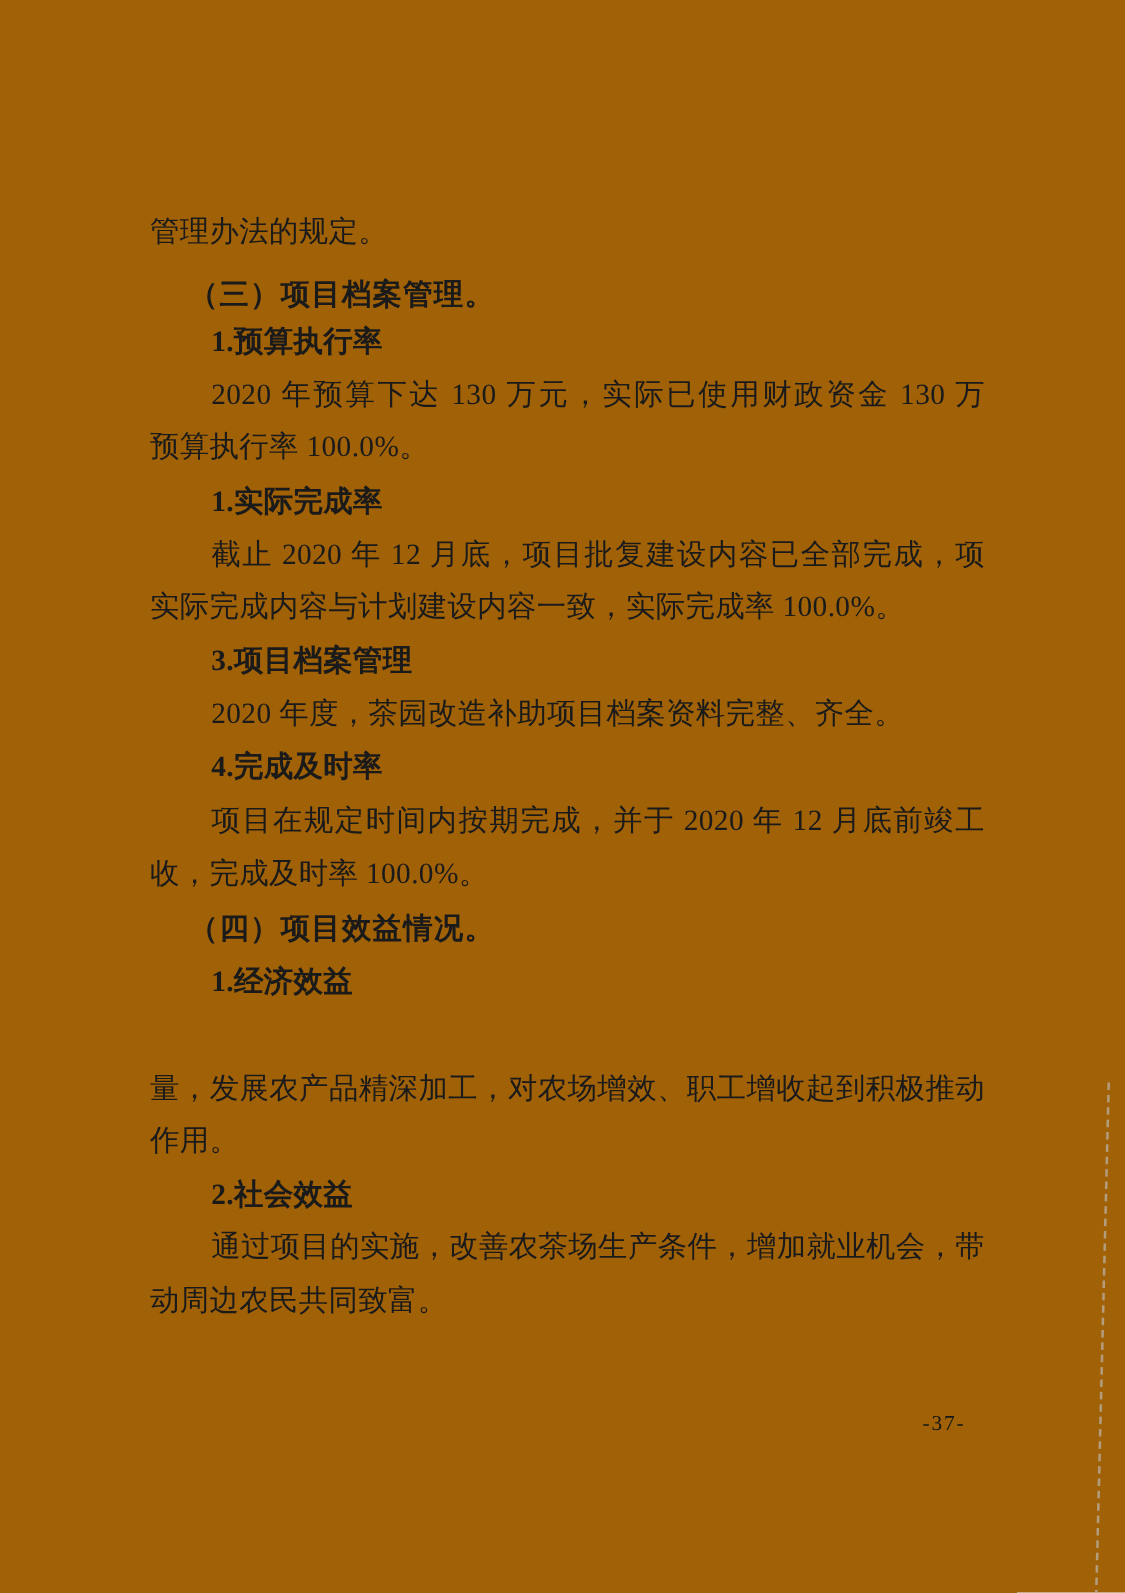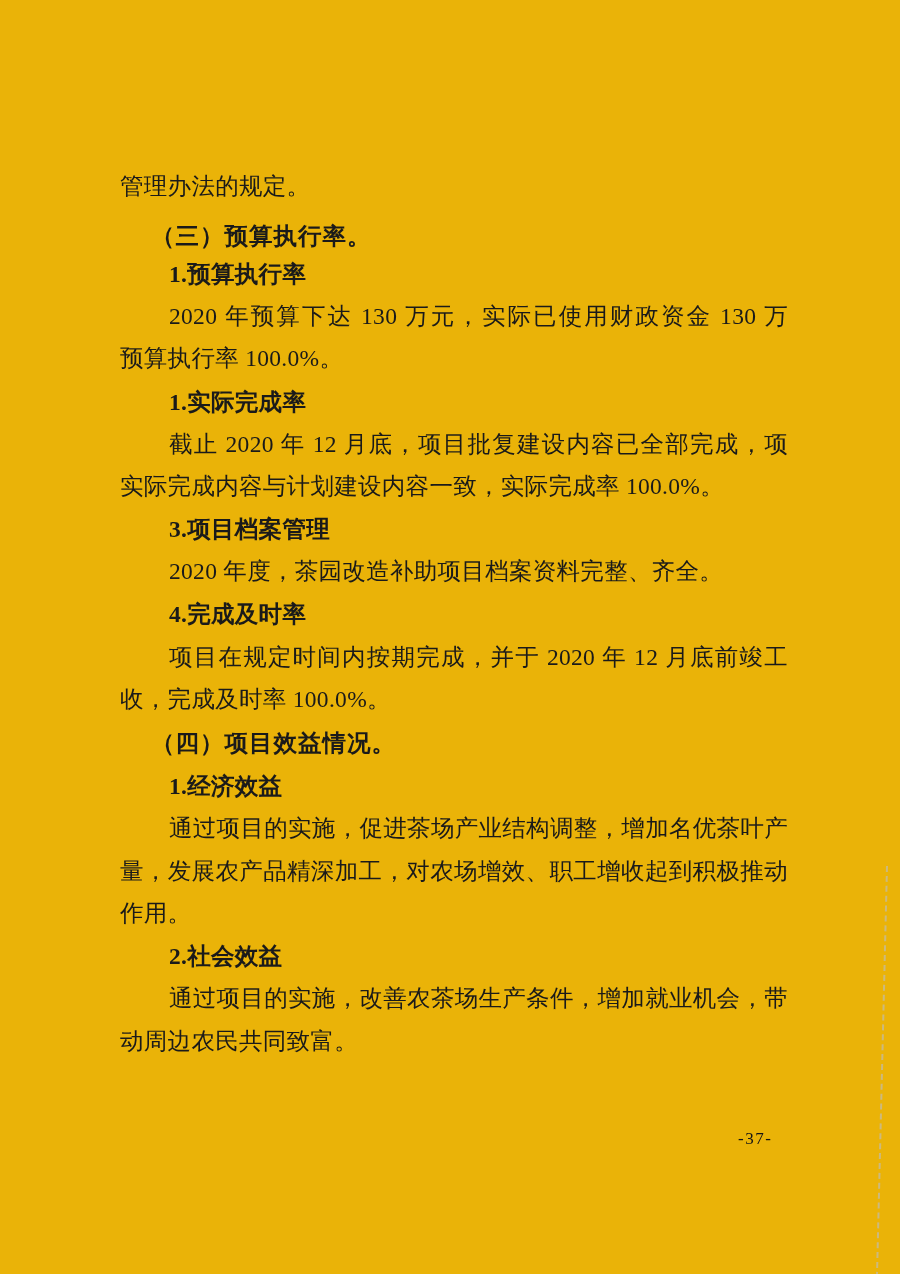--- a/index.html
+++ b/index.html
@@ -5,21 +5,21 @@
   html, body {
     margin: 0;
     padding: 0;
     background: #e8e8e8;
   }
   .page {
     position: relative;
     width: 900px;
     height: 1274px;
     margin: 0 auto;
-    background: #eab308;
+    background: #a16207;
     overflow: hidden;
     font-family: "Liberation Serif", "DejaVu Serif", serif;
     color: #1a1a1a;
   }
   .ln {
     position: absolute;
     left: 120px;
     width: 668px;
     box-sizing: border-box;
     font-size: 23.5px;
@@ -58,35 +58,34 @@
     transform: rotate(1.4deg);
     transform-origin: top center;
   }
 </style>
 </head>
 <body>
 
 <div class="page">
 
   <div class="ln" style="top:170px">管理办法的规定。</div>
-  <div class="ln sec" style="top:220px">（三）预算执行率。</div>
+  <div class="ln sec" style="top:220px">（三）项目档案管理。</div>
   <div class="ln hd" style="top:258px">1.预算执行率</div>
   <div class="ln ind fill" style="top:300px">2020 年预算下达 130 万元，实际已使用财政资金 130 万元，</div>
   <div class="ln" style="top:342px">预算执行率 100.0%。</div>
   <div class="ln hd" style="top:386px">1.实际完成率</div>
   <div class="ln ind fill" style="top:428px">截止 2020 年 12 月底，项目批复建设内容已全部完成，项目</div>
   <div class="ln" style="top:470px">实际完成内容与计划建设内容一致，实际完成率 100.0%。</div>
   <div class="ln hd" style="top:513px">3.项目档案管理</div>
   <div class="ln ind" style="top:555px">2020 年度，茶园改造补助项目档案资料完整、齐全。</div>
   <div class="ln hd" style="top:598px">4.完成及时率</div>
   <div class="ln ind fill" style="top:641px">项目在规定时间内按期完成，并于 2020 年 12 月底前竣工验</div>
   <div class="ln" style="top:683px">收，完成及时率 100.0%。</div>
   <div class="ln sec" style="top:727px">（四）项目效益情况。</div>
   <div class="ln hd" style="top:770px">1.经济效益</div>
-  <div class="ln ind fill" style="top:812px">通过项目的实施，促进茶场产业结构调整，增加名优茶叶产</div>
   <div class="ln fill" style="top:855px">量，发展农产品精深加工，对农场增效、职工增收起到积极推动</div>
   <div class="ln" style="top:897px">作用。</div>
   <div class="ln hd" style="top:940px">2.社会效益</div>
   <div class="ln ind fill" style="top:982px">通过项目的实施，改善农茶场生产条件，增加就业机会，带</div>
   <div class="ln" style="top:1025px">动周边农民共同致富。</div>
 
   <div class="page-number">-37-</div>
 
   <div class="scan-dash"></div>
 

